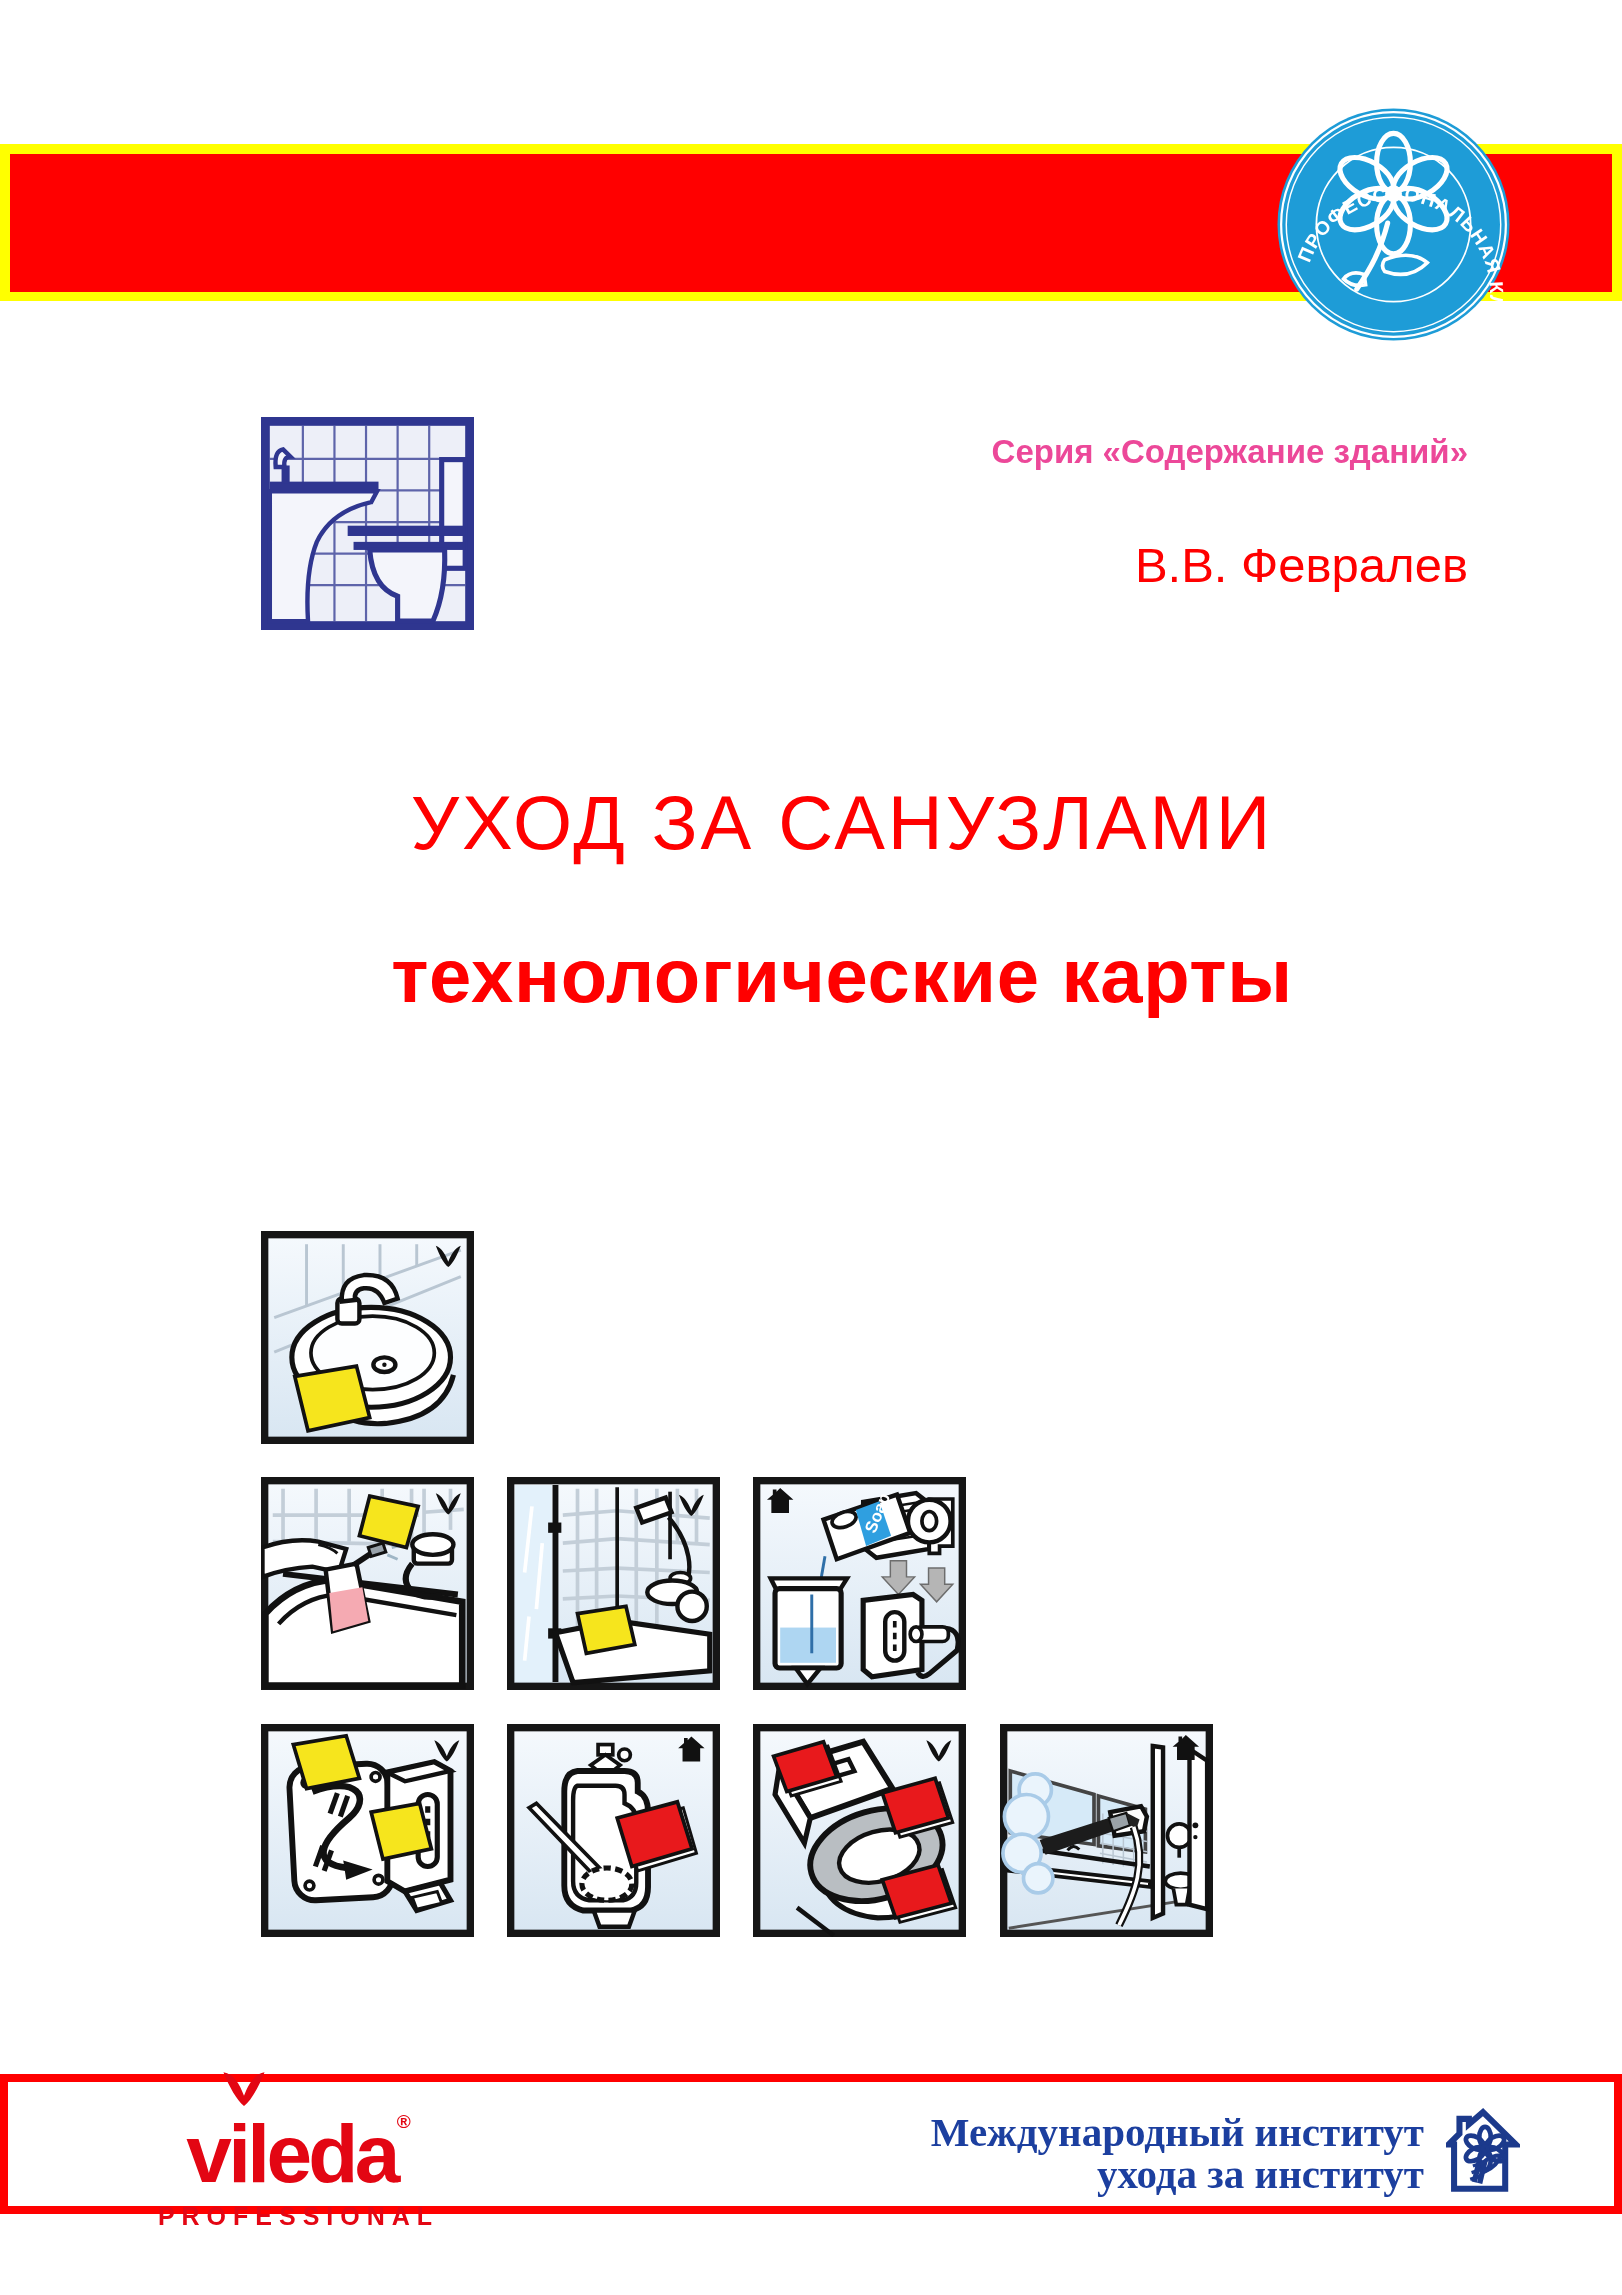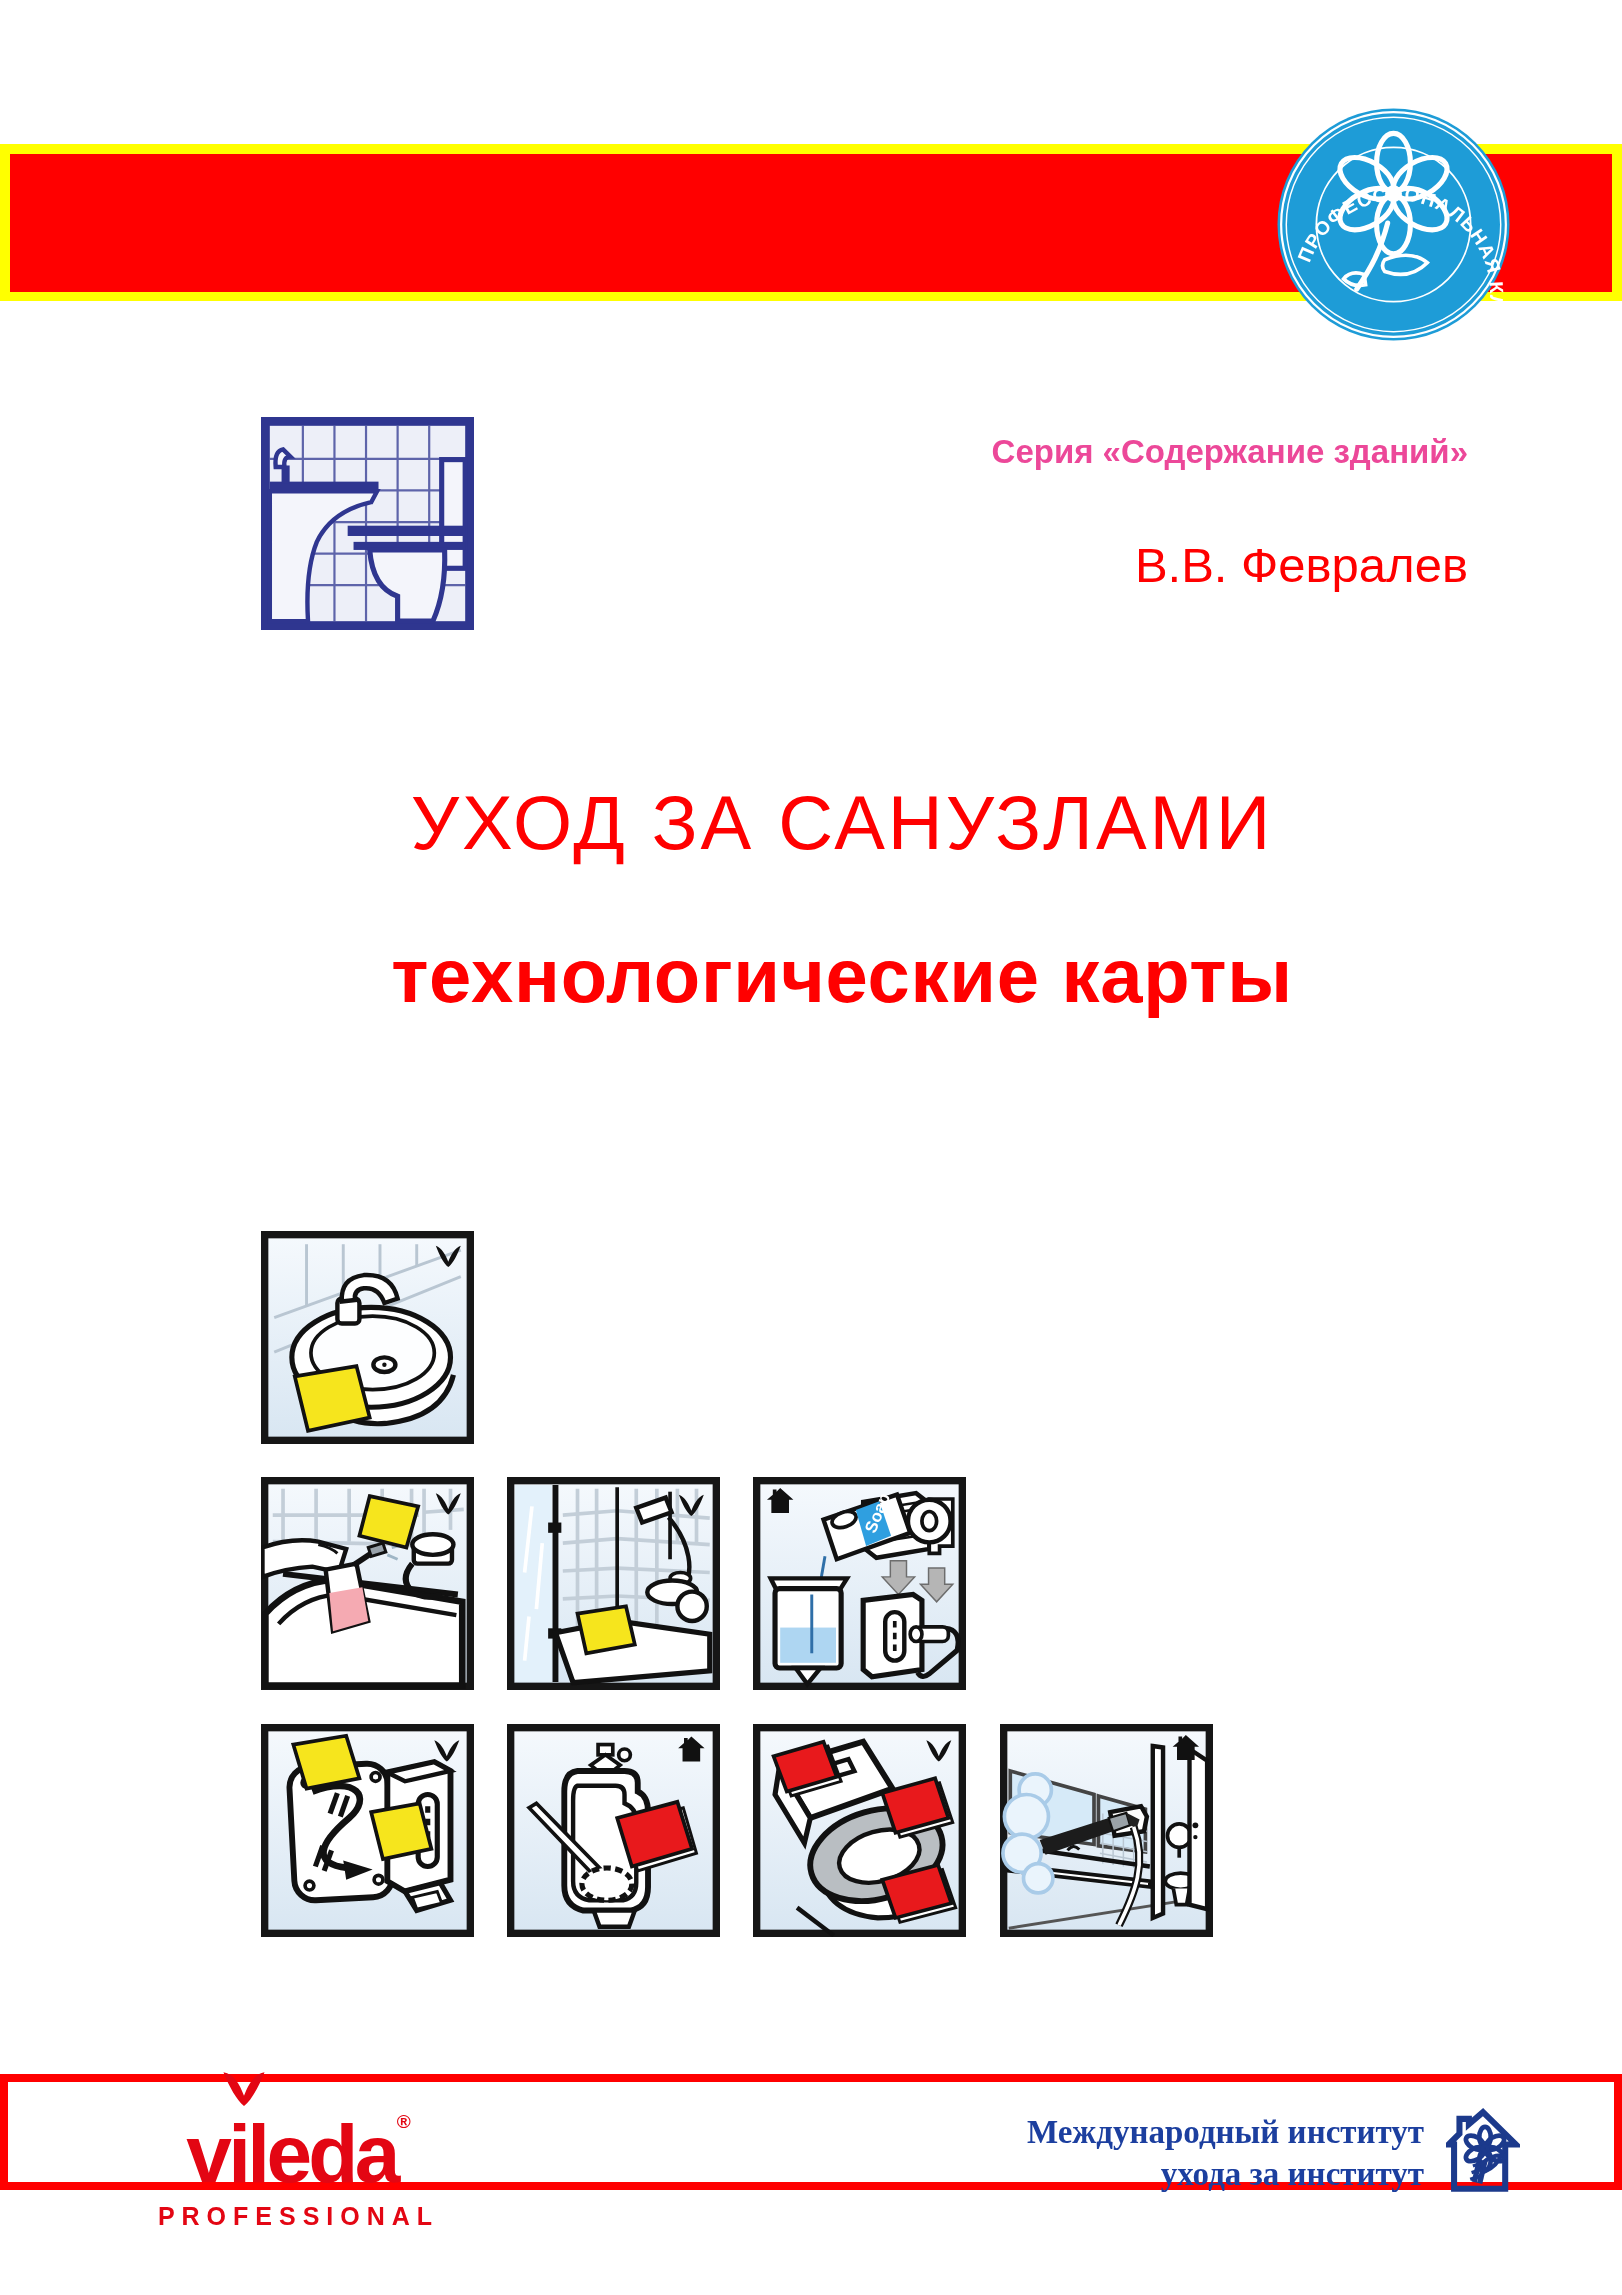--- a/index.html
+++ b/index.html
@@ -21,31 +21,31 @@
 
   .title1{position:absolute;left:81px;width:1522px;top:779px;text-align:center;
           font-size:76px;font-weight:normal;letter-spacing:2.9px;color:#ff0000;white-space:nowrap;}
   .title2{position:absolute;left:81px;width:1522px;top:932px;text-align:center;
           font-size:76px;font-weight:bold;letter-spacing:0.7px;color:#ff0000;white-space:nowrap;}
 
   .tile{position:absolute;width:213px;height:213px;margin:0;}
   .tile svg{display:block;width:213px;height:213px;}
 
   
-  .footer{position:absolute;left:0;top:2074px;width:1622px;height:116px;border:8px solid #ff0000;
+  .footer{position:absolute;left:0;top:2074px;width:1622px;height:140px;border:8px solid #ff0000;
           background:#ffffff;box-sizing:border-box;}
   .vileda-wrap{position:absolute;left:140px;top:1.5px;width:301px;text-align:center;}
   .vileda-word{position:relative;display:inline-block;font-size:82px;line-height:75px;font-weight:900;
                color:#e30613;letter-spacing:-3.7px;}
   .vileda-bird{position:absolute;left:26.5px;top:-19px;width:62px;height:44px;}
   .vileda-reg{font-size:19px;font-weight:bold;color:#e30613;vertical-align:54px;letter-spacing:0;}
   .vileda-sub{font-size:25px;font-weight:bold;color:#e30613;letter-spacing:7px;margin-top:11px;}
   .institute{position:absolute;right:190px;top:29px;text-align:right;
              font-family:"Liberation Serif",serif;font-weight:bold;color:#1c3f9f;
-             font-size:33px;line-height:42px;white-space:nowrap;}
+             font-size:41px;line-height:42px;white-space:nowrap;}
   .house-logo{position:absolute;right:94px;top:22px;width:74px;height:93px;}
 </style>
 </head>
 <body>
 
 <div class="page">
 
   <svg width="0" height="0" style="position:absolute" aria-hidden="true">
     <defs>
       <linearGradient id="tbg" x1="0" y1="0" x2="0" y2="1">

